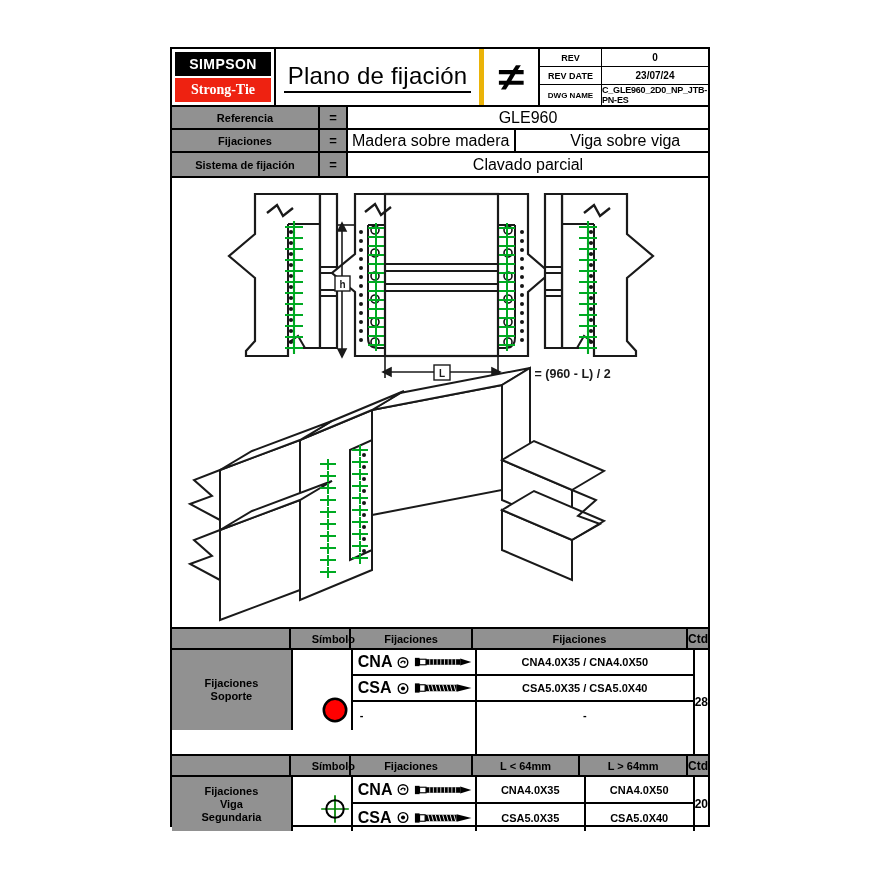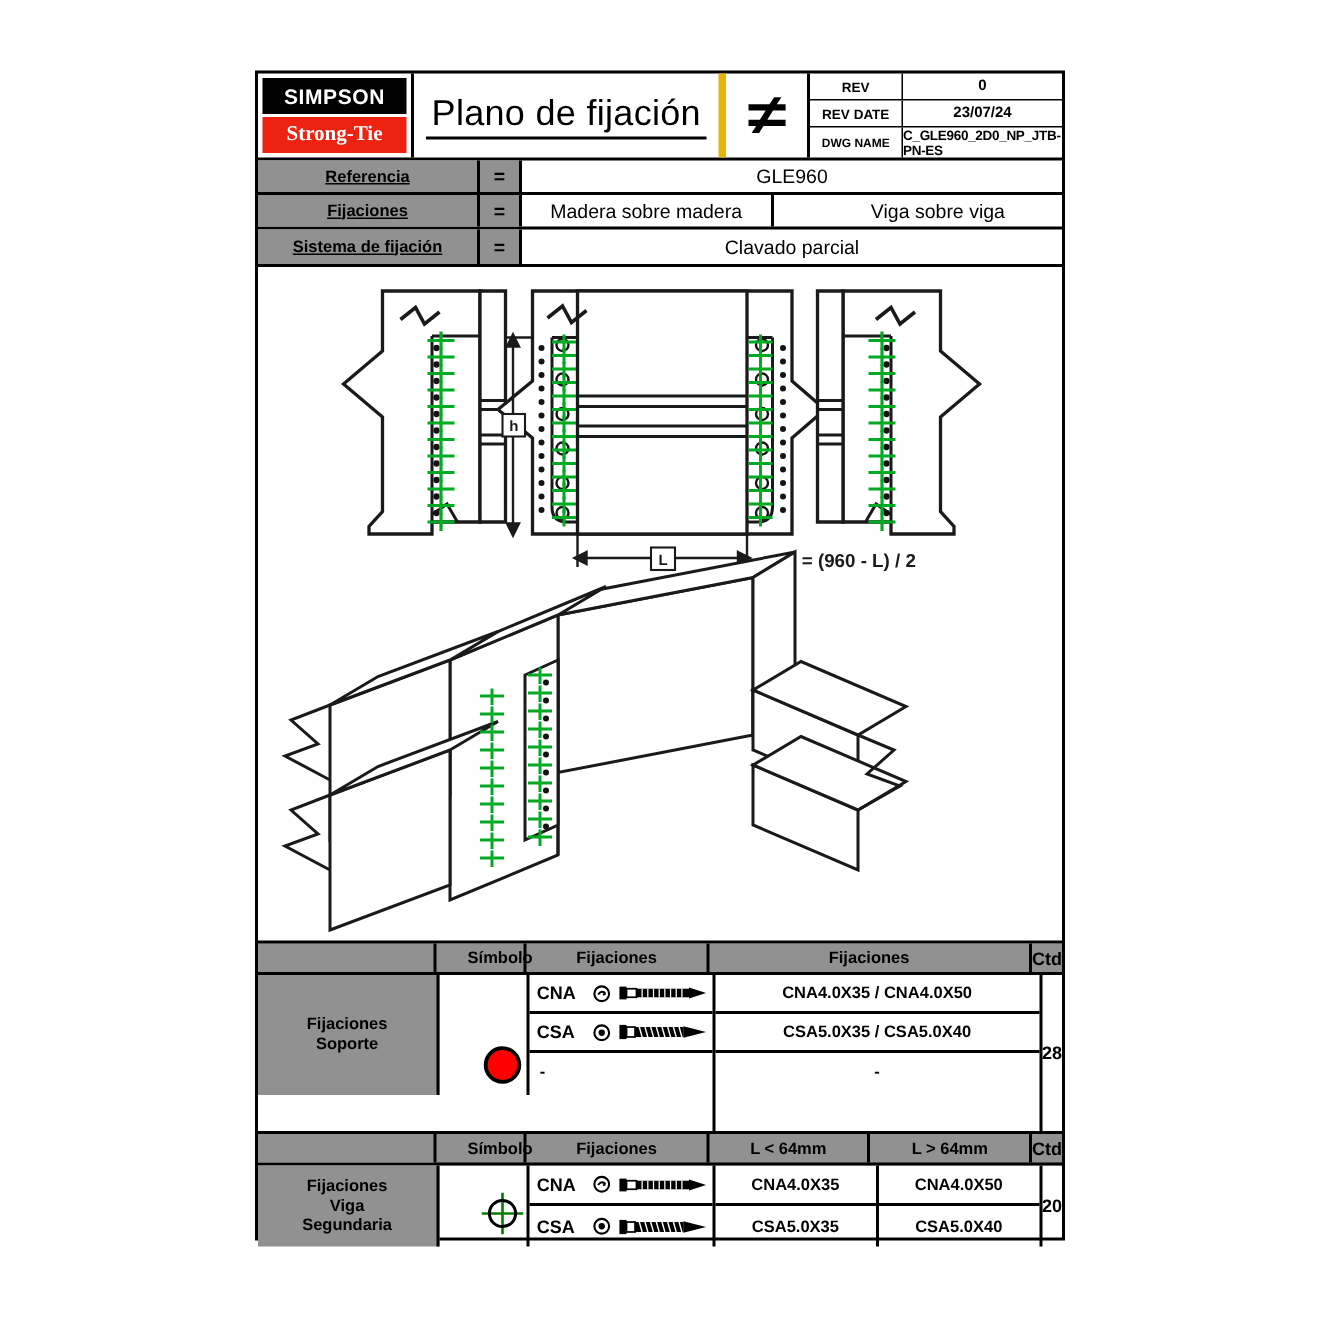--- a/index.html
+++ b/index.html
@@ -59,30 +59,30 @@
   .rev-row.dwg .rev-k{font-size:8px;}
   .rev-row.dwg .rev-v{font-size:9px;letter-spacing:-.2px;}
 
   
   .specs{border-bottom:2px solid #000;}
   .spec-row{display:flex;height:23px;border-bottom:2px solid #000;box-sizing:border-box;}
   .spec-row:last-child{border-bottom:none;}
   .spec-lab{
     width:148px;background:#919191;border-right:2px solid #000;box-sizing:border-box;
     display:flex;align-items:center;justify-content:center;
-    font-size:11px;font-weight:bold;color:#000;text-decoration:underline;
+    font-size:11px;font-weight:bold;color:#000;
   }
   .spec-eq{
     width:28px;background:#919191;border-right:2px solid #000;box-sizing:border-box;
     display:flex;align-items:center;justify-content:center;
     font-size:13px;font-weight:bold;
   }
   .spec-val{
     flex:1;display:flex;align-items:center;justify-content:center;
-    font-size:13px;box-sizing:border-box;
+    font-size:16px;box-sizing:border-box;
   }
   .spec-val + .spec-val{border-left:2px solid #000;padding-left:27px;}
 
   
   .canvas{position:relative;height:451px;border-bottom:2px solid #000;box-sizing:border-box;overflow:hidden;}
   .canvas svg{position:absolute;left:0;top:0;}
 
   
   .ftable{border-bottom:2px solid #000;box-sizing:border-box;}
   .ftable:last-child{border-bottom:none;}
@@ -100,21 +100,21 @@
   .c-ctd{flex:1;box-sizing:border-box;display:flex;align-items:center;justify-content:center;
          font-size:12px;font-weight:bold;}
   .hcell{display:flex;align-items:center;justify-content:center;
          font-size:11px;font-weight:bold;box-sizing:border-box;height:100%;}
   .rcell{display:flex;align-items:center;justify-content:center;
          font-size:11px;font-weight:bold;box-sizing:border-box;}
   .fixrow{display:flex;align-items:center;height:26px;border-bottom:2px solid #000;box-sizing:border-box;padding-left:5px;gap:5px;}
   .fixrow:last-child{border-bottom:none;}
   .valrow{height:26px;border-bottom:2px solid #000;box-sizing:border-box;}
   .valrow:last-child{border-bottom:none;}
-  .code{font-size:12px;font-weight:bold;width:34px;}
+  .code{font-size:16px;font-weight:bold;width:34px;}
   .dot{font-size:11px;font-weight:bold;padding-left:2px;}
   .stack{display:flex;flex-direction:column;height:100%;}
 </style>
 </head>
 <body>
 
 <div class="page">
  <div class="frame">
 
   <div class="titleblock">

